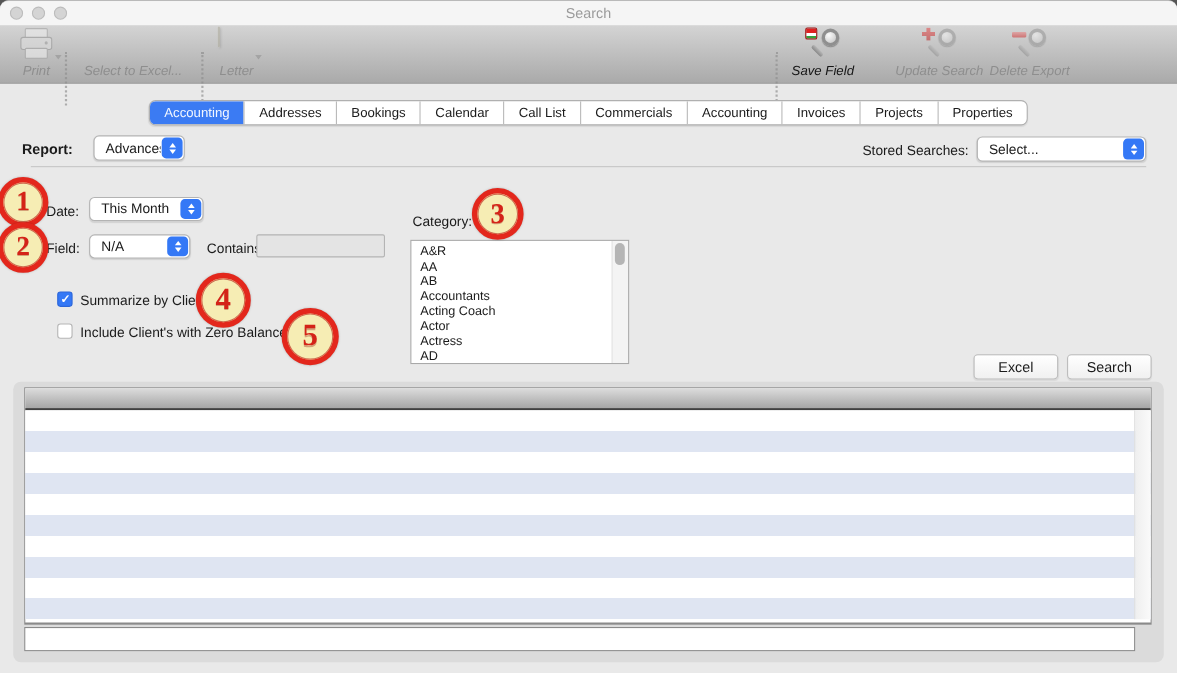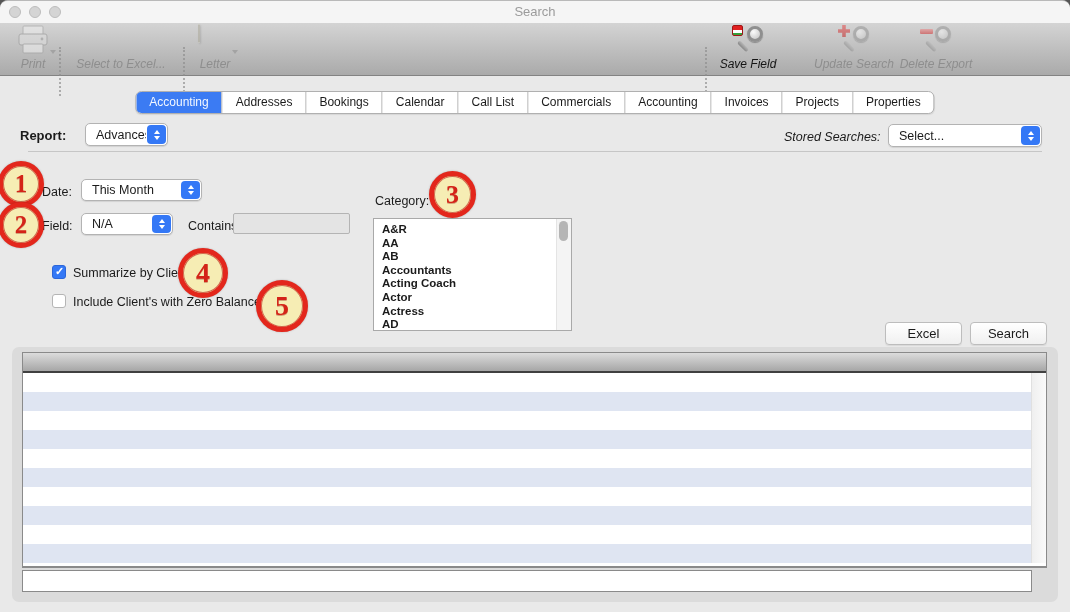--- a/index.html
+++ b/index.html
@@ -64,21 +64,21 @@
   .popup .txt{flex:1;padding:0 4px 0 10px;white-space:nowrap;overflow:hidden;}
   .popup .cap{width:19px;align-self:stretch;margin:1px;border-radius:4px;background:var(--accent);
     display:flex;flex-direction:column;align-items:center;justify-content:center;gap:2px;}
   .cap b{width:0;height:0;border-left:3.5px solid transparent;border-right:3.5px solid transparent;}
   .cap .up{border-bottom:4px solid #fff;}
   .cap .down{border-top:4px solid #fff;}
   .divider{position:absolute;left:28px;top:150px;width:1014px;height:1px;background:#c6c6c6;}
   .textfield{position:absolute;left:233px;top:212px;width:117px;height:21px;background:#e4e4e4;
     border:1px solid #b4b4b4;border-radius:2px;font-size:12px;padding:0 4px;font-family:"Liberation Sans",sans-serif;}
   .listbox{position:absolute;left:373px;top:217px;width:199px;height:113px;background:#fff;
-    border:1px solid #a9a9a9;overflow:hidden;font-weight:bold;}
+    border:1px solid #a9a9a9;overflow:hidden;}
   .list-inner{position:absolute;left:0;top:0;right:15px;bottom:0;padding-top:4px;}
   .list-item{font-size:11.5px;line-height:13.6px;padding-left:8px;white-space:nowrap;}
   .vscroll{position:absolute;right:0;top:0;bottom:0;width:15px;background:#f4f4f4;border-left:1px solid #e4e4e4;}
   .vthumb{position:absolute;right:3px;top:2px;width:9px;height:20px;border-radius:5px;background:#b5b5b5;}
   .cb{position:absolute;width:14px;height:14px;border-radius:3px;background:#fff;border:1px solid #b5b5b5;}
   .cb.checked{background:var(--accent);border-color:#2c66d9;}
   .cb.checked::after{content:"\2713";position:absolute;left:2px;top:-1px;color:#fff;font-size:11px;font-weight:bold;}
   .btn{position:absolute;height:23px;background:linear-gradient(#ffffff,#f0f0f0);border:1px solid #bdbdbd;
     border-radius:4px;font-size:13px;line-height:21px;text-align:center;box-shadow:0 1px 1px rgba(0,0,0,.07);}
   
@@ -199,32 +199,32 @@
   </div>
 
   <span class="lbl bold" style="left:20px;top:127px;">Report:</span>
   <div class="popup" style="left:85px;top:122px;width:83px;height:23px;">
     <span class="txt">Advances</span>
     <span class="cap">
         <b class="up"></b>
         <b class="down"></b>
       </span>
   </div>
-  <span class="lbl" style="left:784px;top:129px;font-style:italic;">Stored Searches:</span>
+  <span class="lbl" style="left:784px;top:129px;">Stored Searches:</span>
   <div class="popup" style="left:888px;top:123px;width:154px;height:23px;">
     <span class="txt">Select...</span>
     <span class="cap">
         <b class="up"></b>
         <b class="down"></b>
       </span>
   </div>
   <div class="divider"></div>
 
   <span class="lbl" style="left:42px;top:184px;">Date:</span>
-  <div class="popup" style="left:81px;top:178px;width:121px;height:22px;">
+  <div class="popup" style="left:81px;top:178px;width:104px;height:22px;">
     <span class="txt">This Month</span>
     <span class="cap">
         <b class="up"></b>
         <b class="down"></b>
       </span>
   </div>
 
   <span class="lbl" style="left:42px;top:218px;">Field:</span>
   <div class="popup" style="left:81px;top:212px;width:92px;height:22px;">
     <span class="txt">N/A</span>

